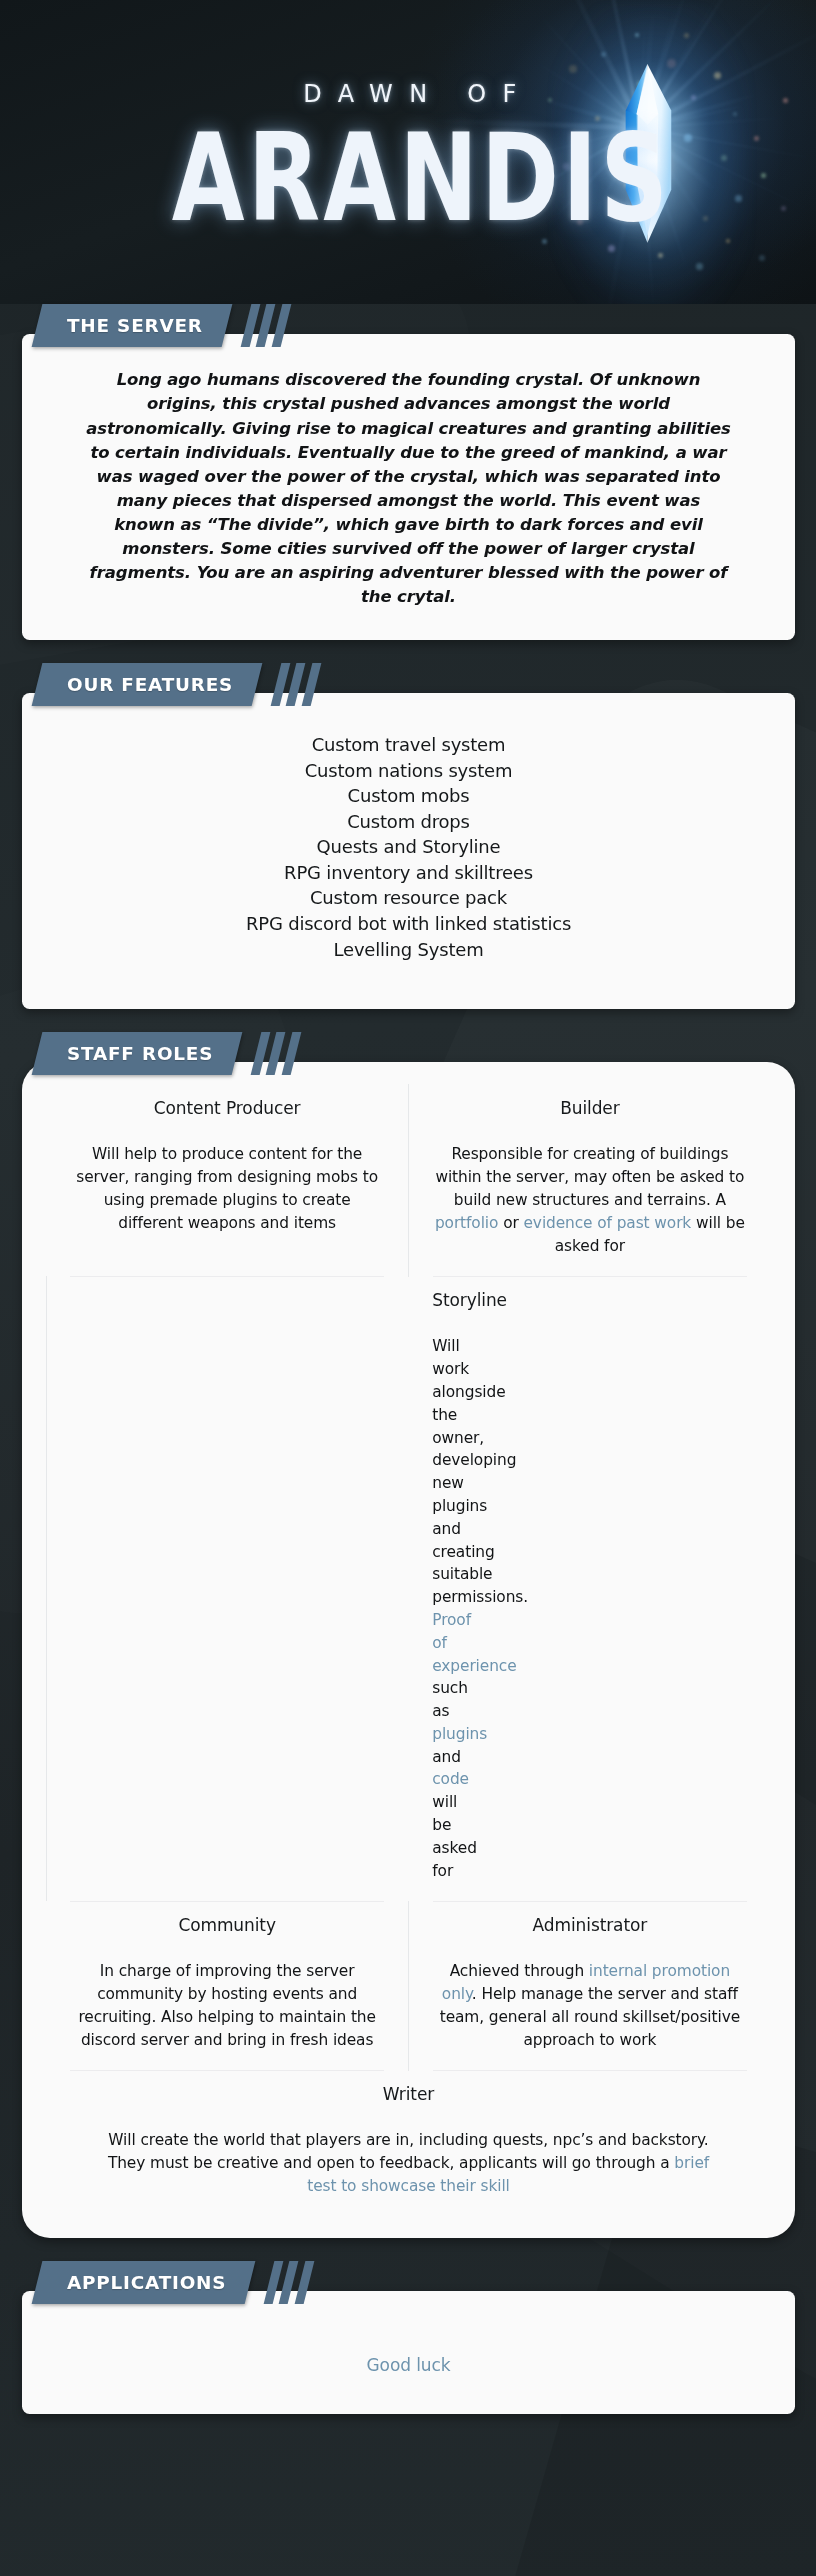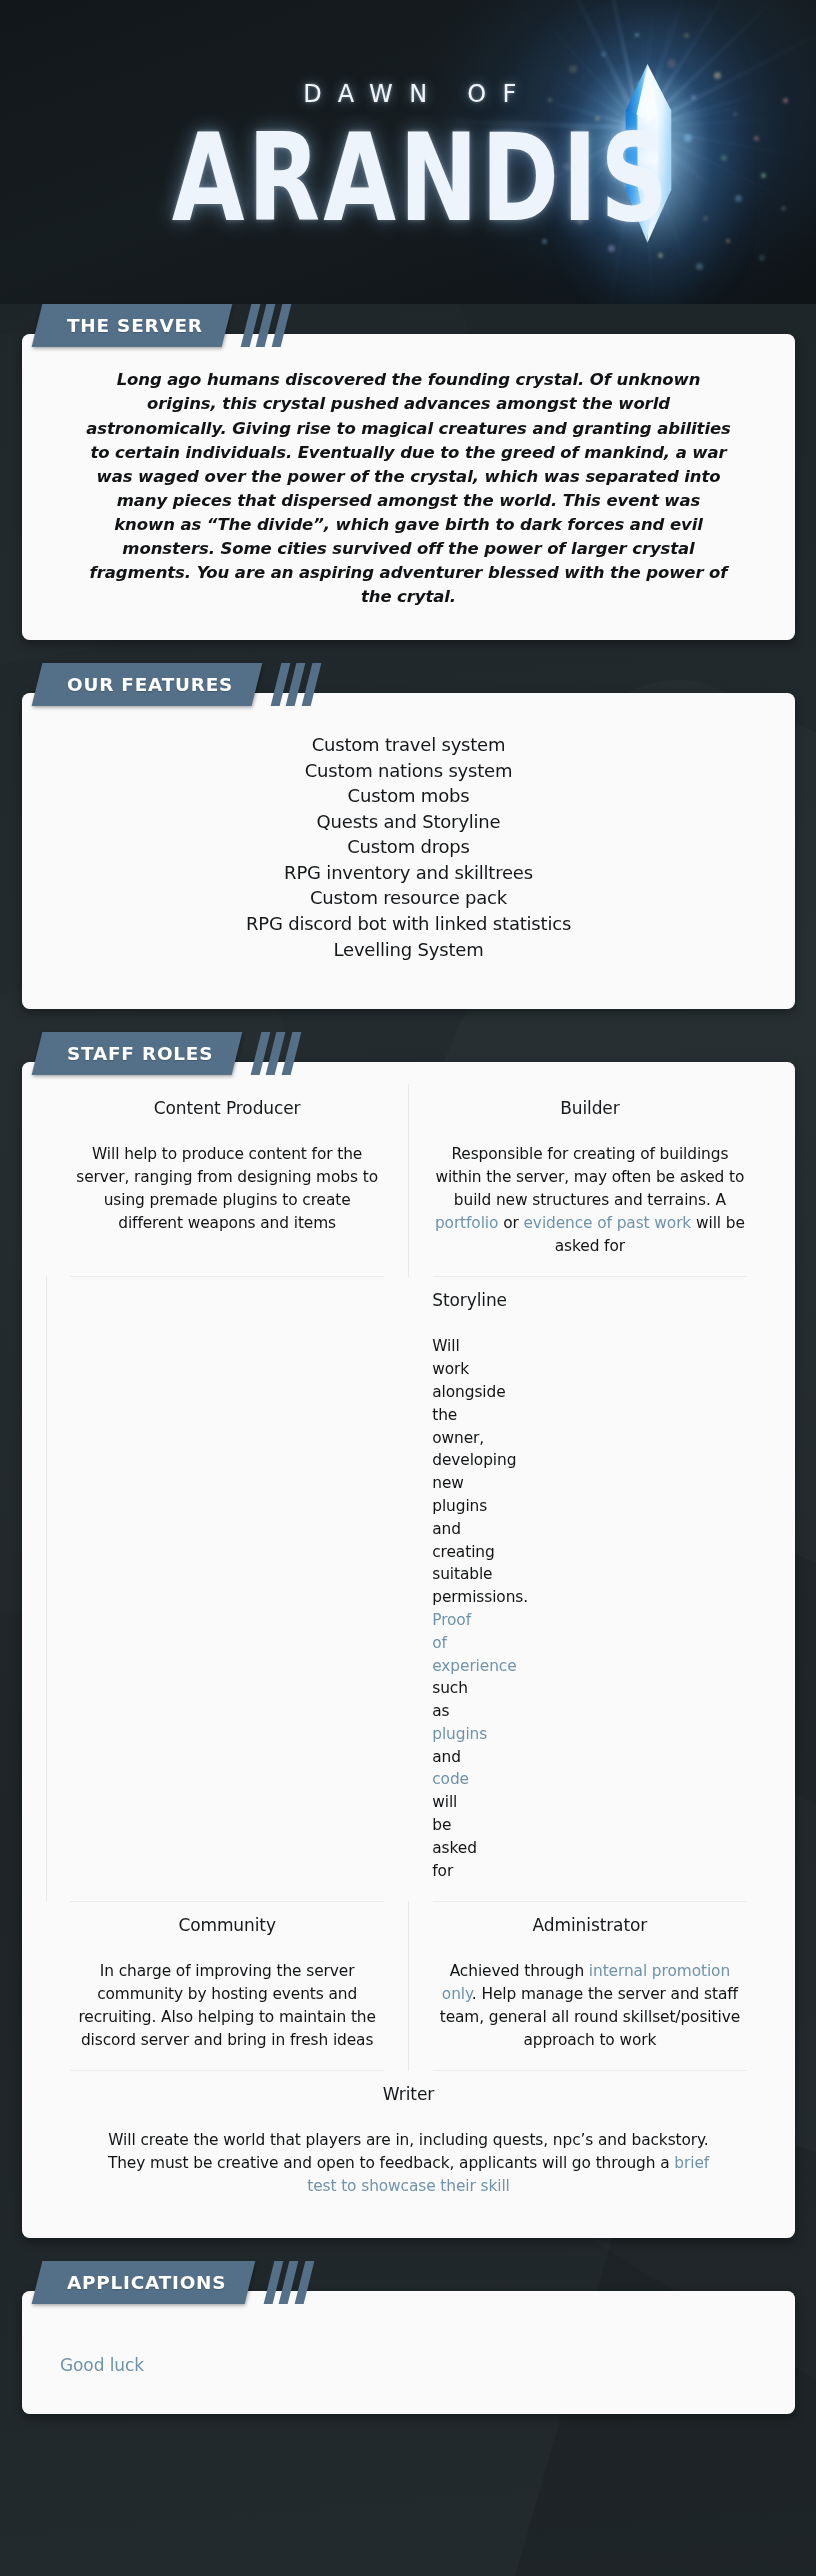--- a/index.html
+++ b/index.html
@@ -198,21 +198,21 @@
   .feature-item {
     font-family: "DejaVu Sans", sans-serif;
     font-size: 18px;
     line-height: 1.42;
     color: #15181a;
     font-weight: 400;
     letter-spacing: -0.2px;
   }
 
   
-  .roles-card { padding: 22px 24px 22px; }
+  .roles-card { padding: 22px 24px 22px; border-radius: 28px; }
   .roles-grid {
     display: grid;
     grid-template-columns: 1fr 0.5px 1fr;
   }
   .vdiv { background: #e6e8ea; width: 0.5px; }
   .role-cell {
     padding: 14px 24px 18.4px;
     text-align: center;
   }
   .role-cell.full { grid-column: 1 / -1; padding-left: 54px; padding-right: 54px; }
@@ -248,21 +248,21 @@
     font-family: "DejaVu Sans", sans-serif;
     font-size: 16.3px;
     line-height: 1.48;
     color: #121416;
     font-weight: 400;
     letter-spacing: -0.1px;
     padding: 0 16.3px;
   }
   .good-luck {
     margin-top: 35px;
-    text-align: left;
+    text-align: center;
     font-family: "DejaVu Sans", sans-serif;
     font-size: 17px;
     color: #6d93ad;
     font-weight: 400;
     letter-spacing: -0.1px;
   }
   .bottom-pad { height: 38px; }
 </style>
 </head>
 <body>
@@ -408,22 +408,22 @@
         <div class="stripe"></div>
         <div class="stripe"></div>
         <div class="stripe"></div>
       </div>
     </div>
     <div class="card">
       <div class="features" id="features-list">
           <div class="feature-item">Custom travel system</div>
           <div class="feature-item">Custom nations system</div>
           <div class="feature-item">Custom mobs</div>
+          <div class="feature-item">Custom drops</div>
           <div class="feature-item">Quests and Storyline</div>
-          <div class="feature-item">Custom drops</div>
           <div class="feature-item">RPG inventory and skilltrees</div>
           <div class="feature-item">Custom resource pack</div>
           <div class="feature-item">RPG discord bot with linked statistics</div>
           <div class="feature-item">Levelling System</div>
         </div>
     </div>
   </div>
 
   <div class="sec-spacer-sm"></div>
 

